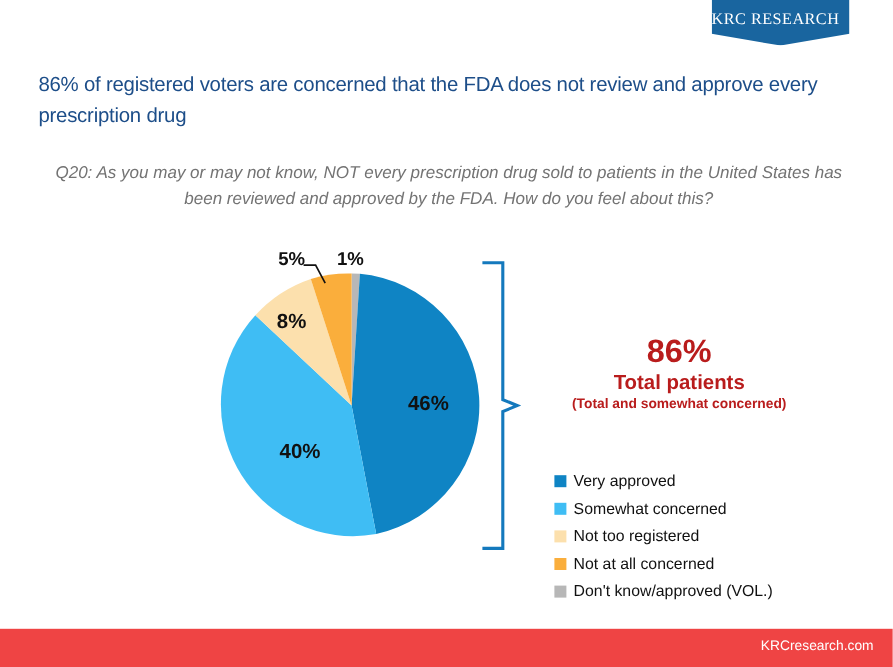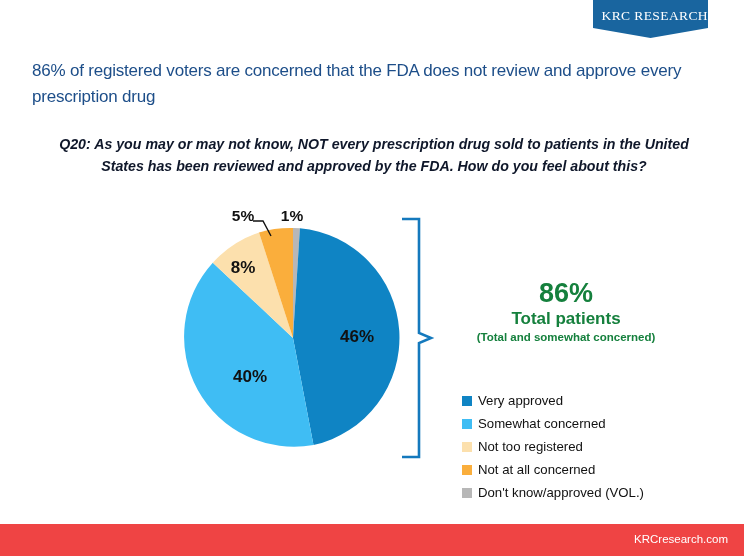--- a/index.html
+++ b/index.html
@@ -20,21 +20,21 @@
     position: absolute;
     left: 593px;
     top: 0;
     width: 115px;
     height: 38px;
     background: #19659f;
     -webkit-clip-path: polygon(0 0, 100% 0, 100% 74%, 50% 100%, 0 74%);
     clip-path: polygon(0 0, 100% 0, 100% 74%, 50% 100%, 0 74%);
     display: flex;
     align-items: flex-start;
-    justify-content: flex-end;
+    justify-content: flex-start;
   }
   #logo-banner .logo-text {
     color: #ffffff;
     font-family: "Liberation Serif", serif;
     font-size: 13.5px;
     letter-spacing: 0.4px;
     margin-top: 8px;
     white-space: nowrap;
   }
 
@@ -50,23 +50,23 @@
     line-height: 26px;
     letter-spacing: -0.2px;
   }
 
   
   #question-text {
     position: absolute;
     left: 36px;
     top: 133px;
     width: 676px;
-    color: #0f172a;
+    color: #737373;
     font-size: 14.2px;
-    font-weight: bold;
+    font-weight: normal;
     font-style: italic;
     line-height: 22px;
     text-align: center;
   }
 
   
   #pie-wrap {
     position: absolute;
     left: 150px;
     top: 196px;
@@ -191,21 +191,21 @@
     <text class="slice-label slice-label-out" x="142" y="25" text-anchor="middle">1%</text>
   </svg>
 </div>
 
 <div id="bracket-wrap">
   <svg width="46" height="256" viewBox="0 0 46 256">
     <path d="M 4 9 L 21 9 L 21 123 L 33 128 L 21 133 L 21 247 L 4 247" fill="none" stroke="#1479bd" stroke-width="2.6" stroke-linejoin="miter" stroke-linecap="butt"></path>
   </svg>
 </div>
 
-<div id="total-callout" style="color: #15803d;">
+<div id="total-callout" style="color: #b91c1c;">
   <div class="tc-number">86%</div>
   <div class="tc-main">Total patients</div>
   <div class="tc-sub">(Total and somewhat concerned)</div>
 </div>
 
 <div id="legend">
   <div class="legend-row">
     <span class="legend-swatch" style="background:#0f84c4"></span>
     <span class="legend-label">Very approved</span>
   </div>

